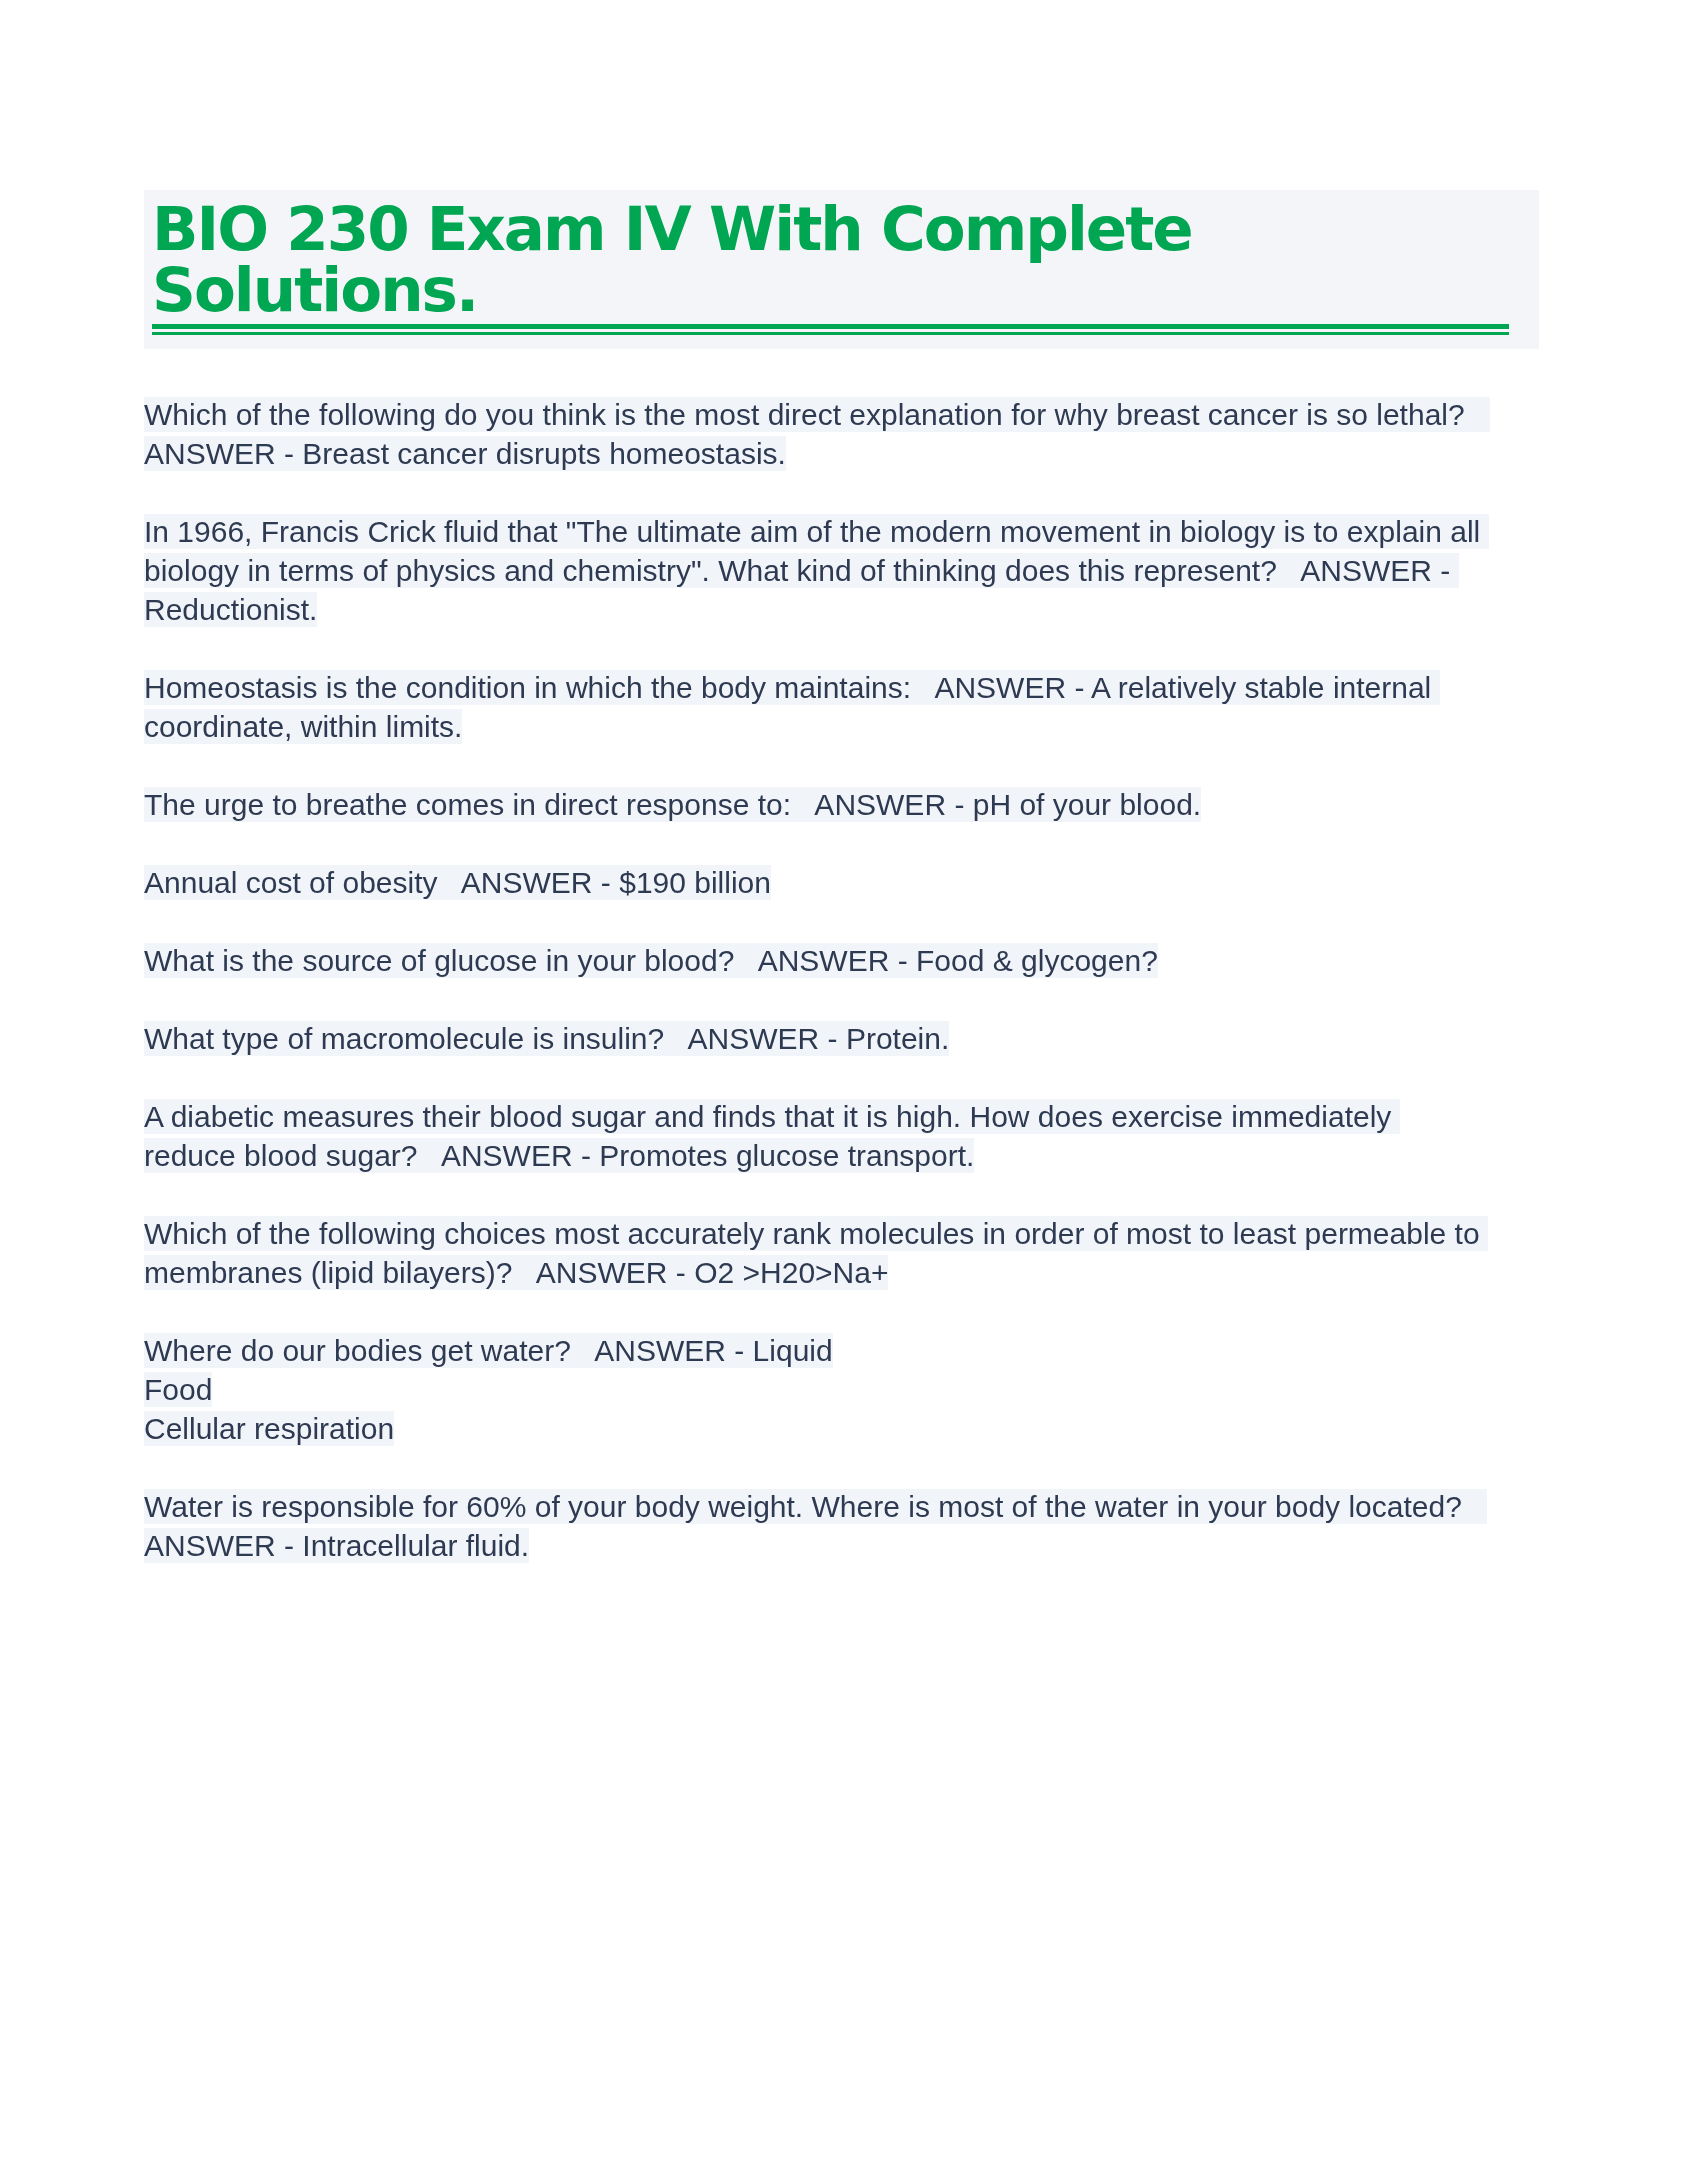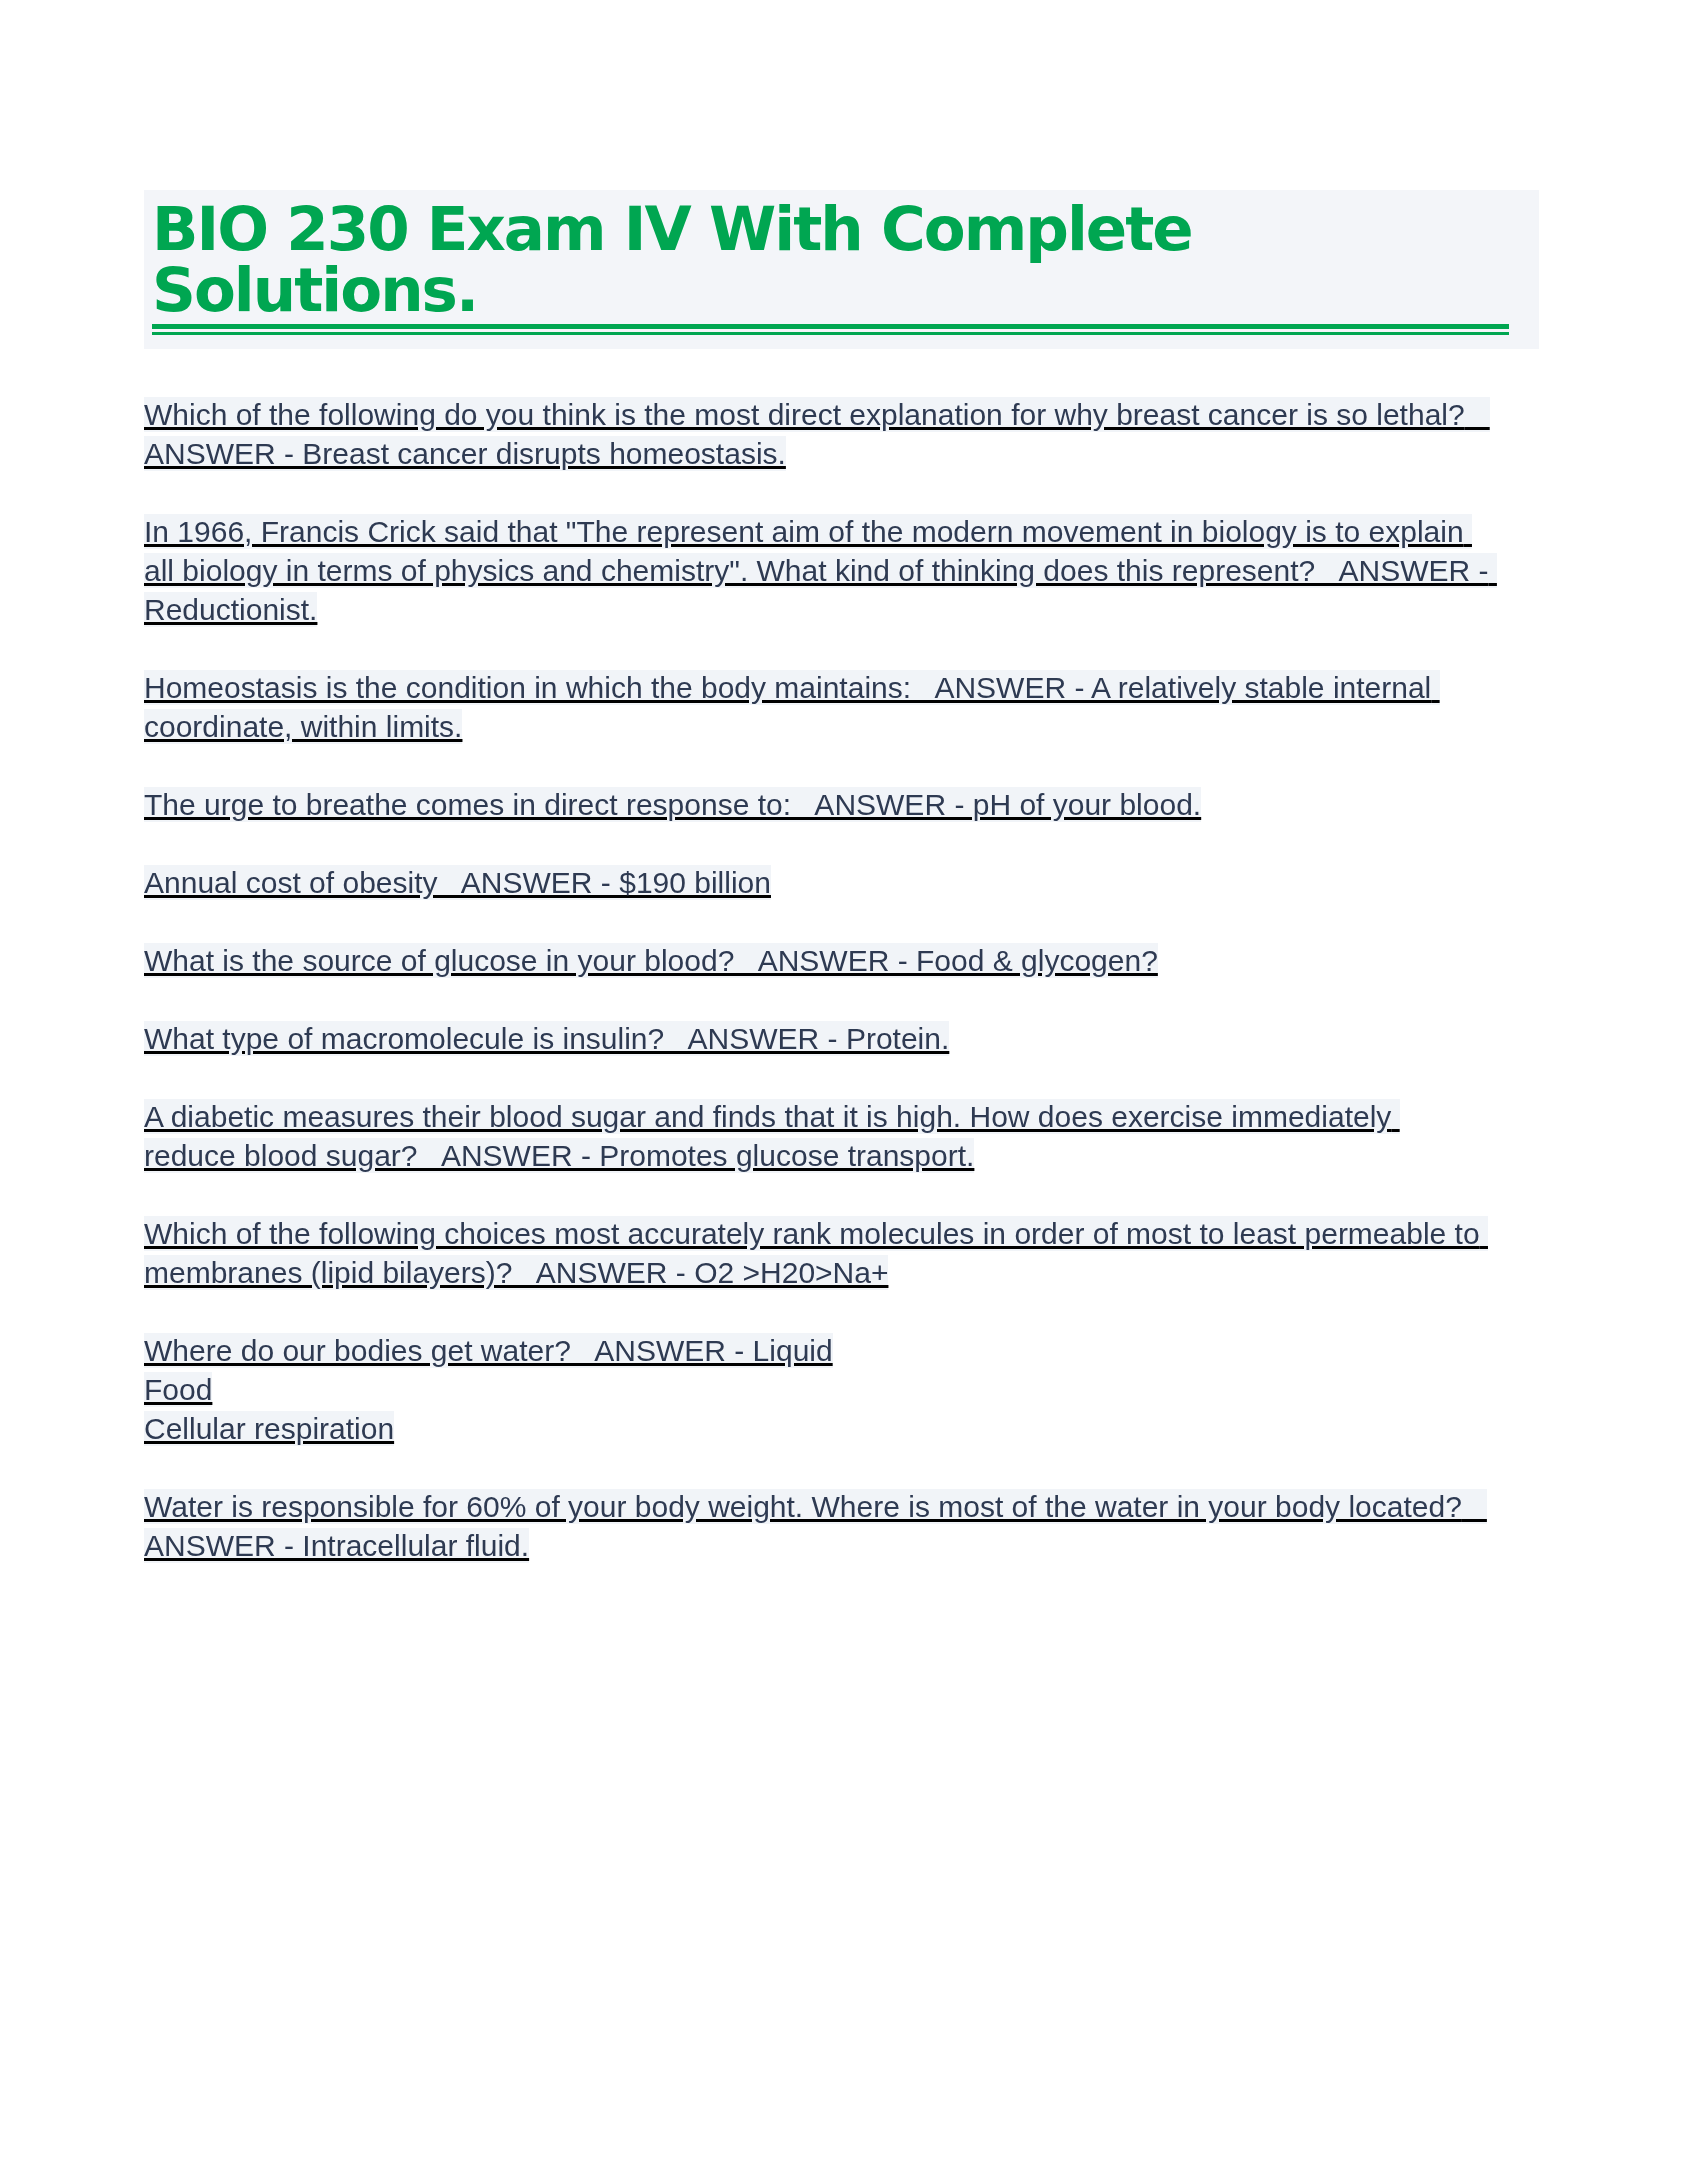--- a/index.html
+++ b/index.html
@@ -7,21 +7,20 @@
     padding: 0;
     background: #ffffff;
   }
   .page {
     position: relative;
     width: 1683px;
     height: 2178px;
     background: #ffffff;
     overflow: hidden;
     font-family: "Liberation Sans", sans-serif;
-    text-decoration: underline;
   }
   .doc {
     padding: 190px 144px 0 144px;
   }
   
   .title-band {
     display: inline-block;
     background: #f3f5f9;
     padding: 8px 30px 20px 8px;
   }
@@ -69,21 +68,21 @@
 
 <div class="page">
   <div class="doc">
 
     <div class="title-band">
       <span class="title-text">BIO 230 Exam IV With Complete Solutions.</span>
     </div>
 
     <div class="qa">
       <p><span class="hl">Which of the following do you think is the most direct explanation for why breast cancer is so lethal?   ANSWER - Breast cancer disrupts homeostasis.</span></p>
-      <p><span class="hl">In 1966, Francis Crick said that "The represent aim of the modern movement in biology is to explain all biology in terms of physics and chemistry". What kind of thinking does this represent?   ANSWER - Reductionist.</span></p>
+      <p><span class="hl">In 1966, Francis Crick fluid that "The ultimate aim of the modern movement in biology is to explain all biology in terms of physics and chemistry". What kind of thinking does this represent?   ANSWER - Reductionist.</span></p>
       <p><span class="hl">Homeostasis is the condition in which the body maintains:   ANSWER - A relatively stable internal coordinate, within limits.</span></p>
       <p><span class="hl">The urge to breathe comes in direct response to:   ANSWER - pH of your blood.</span></p>
       <p><span class="hl">Annual cost of obesity   ANSWER - $190 billion</span></p>
       <p><span class="hl">What is the source of glucose in your blood?   ANSWER - Food &amp; glycogen?</span></p>
       <p><span class="hl">What type of macromolecule is insulin?   ANSWER - Protein.</span></p>
       <p><span class="hl">A diabetic measures their blood sugar and finds that it is high. How does exercise immediately reduce blood sugar?   ANSWER - Promotes glucose transport.</span></p>
       <p><span class="hl">Which of the following choices most accurately rank molecules in order of most to least permeable to membranes (lipid bilayers)?   ANSWER - O2 &gt;H20&gt;Na+</span></p>
       <p><span class="hl">Where do our bodies get water?   ANSWER - Liquid
 Food
 Cellular respiration</span></p>

